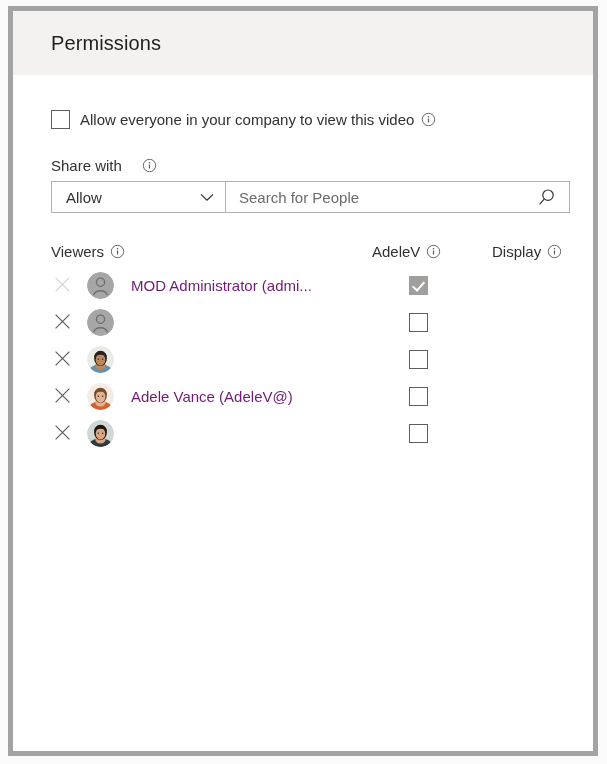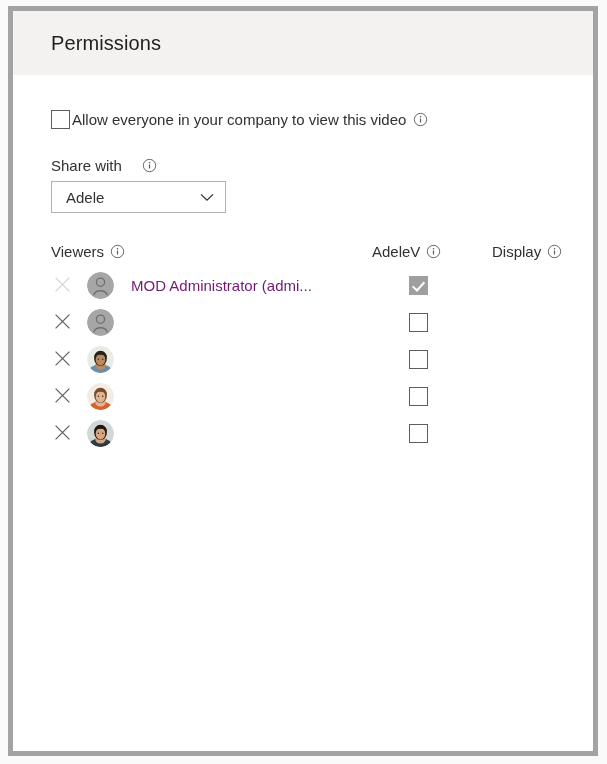--- a/index.html
+++ b/index.html
@@ -73,21 +73,21 @@
     position: absolute;
     left: 5px; top: 2px;
     width: 5px; height: 10px;
     border: solid #fff;
     border-width: 0 2px 2px 0;
     transform: rotate(42deg);
   }
   .allow-label {
     font-size: 15px;
     color: #323130;
-    margin-left: 2px;
+    margin-left: 10px;
     margin-right: 7px;
     white-space: nowrap;
   }
 
   
   .sharewith-label {
     margin-top: 28px;
     font-size: 15px;
     color: #323130;
     display: flex;
@@ -239,24 +239,33 @@
         <svg viewBox="0 0 16 16" width="15" height="15">
           <circle cx="8" cy="8" r="6.6" fill="none" stroke="#605e5c" stroke-width="1"></circle>
           <circle cx="8" cy="5.1" r="0.85" fill="#605e5c"></circle>
           <rect x="7.35" y="6.9" width="1.3" height="4.3" fill="#605e5c"></rect>
         </svg>
       </span>
     </div>
 
     <div class="combo">
       <div class="dropdown">
-        <span class="dropdown-value">Adele</span>
+        <span class="dropdown-value">Allow</span>
         <span class="chev">
           <svg viewBox="0 0 14 9" width="14" height="9">
             <path d="M1 1.4 L7 7.2 L13 1.4" fill="none" stroke="#323130" stroke-width="1.3"></path>
+          </svg>
+        </span>
+      </div>
+      <div class="searchbox">
+        <input type="text" placeholder="Search for People" style="">
+        <span class="search-icon">
+          <svg viewBox="0 0 19 19" width="19" height="19">
+            <circle cx="11" cy="7.2" r="5.2" fill="none" stroke="#323130" stroke-width="1.2"></circle>
+            <line x1="7.2" y1="11.1" x2="2.6" y2="16.3" stroke="#323130" stroke-width="1.2"></line>
           </svg>
         </span>
       </div>
     </div>
 
     <div class="table">
 
       <div class="thead">
         <div class="th th-viewers">
           <span>Viewers</span>
@@ -371,20 +380,21 @@
                   <path d="M1 27 a12.5 9 0 0 1 25 0 z" fill="#d4612e"></path>
                   <ellipse cx="13.5" cy="19.5" rx="5.2" ry="4" fill="#e0b393"></ellipse>
                   <ellipse cx="13.5" cy="12.4" rx="6.4" ry="7.4" fill="#7a4a2b"></ellipse>
                   <ellipse cx="13.5" cy="13.6" rx="4.8" ry="5.9" fill="#e0b393"></ellipse>
                   <path d="M7.1 11.4 a6.4 6.6 0 0 1 12.8 0 a6.8 4 0 0 0 -12.8 0 z" fill="#7a4a2b"></path>
                   <circle cx="11.4" cy="13.2" r="0.75" fill="#3a2b22"></circle>
                   <circle cx="15.7" cy="13.2" r="0.75" fill="#3a2b22"></circle>
                 </g>
               </svg>
             </span>
+            <span class="viewer-name">Adele Vance (AdeleV@)</span>
             <span class="cb owner-cb"></span>
           </div>
           <div class="row">
             <span class="x-icon">
               <svg viewBox="0 0 17 17" width="17" height="17">
                 <line x1="1.6" y1="1.6" x2="15.4" y2="15.4" stroke="#605e5c" stroke-width="1.2"></line>
                 <line x1="15.4" y1="1.6" x2="1.6" y2="15.4" stroke="#605e5c" stroke-width="1.2"></line>
               </svg>
             </span>
             <span class="avatar">

